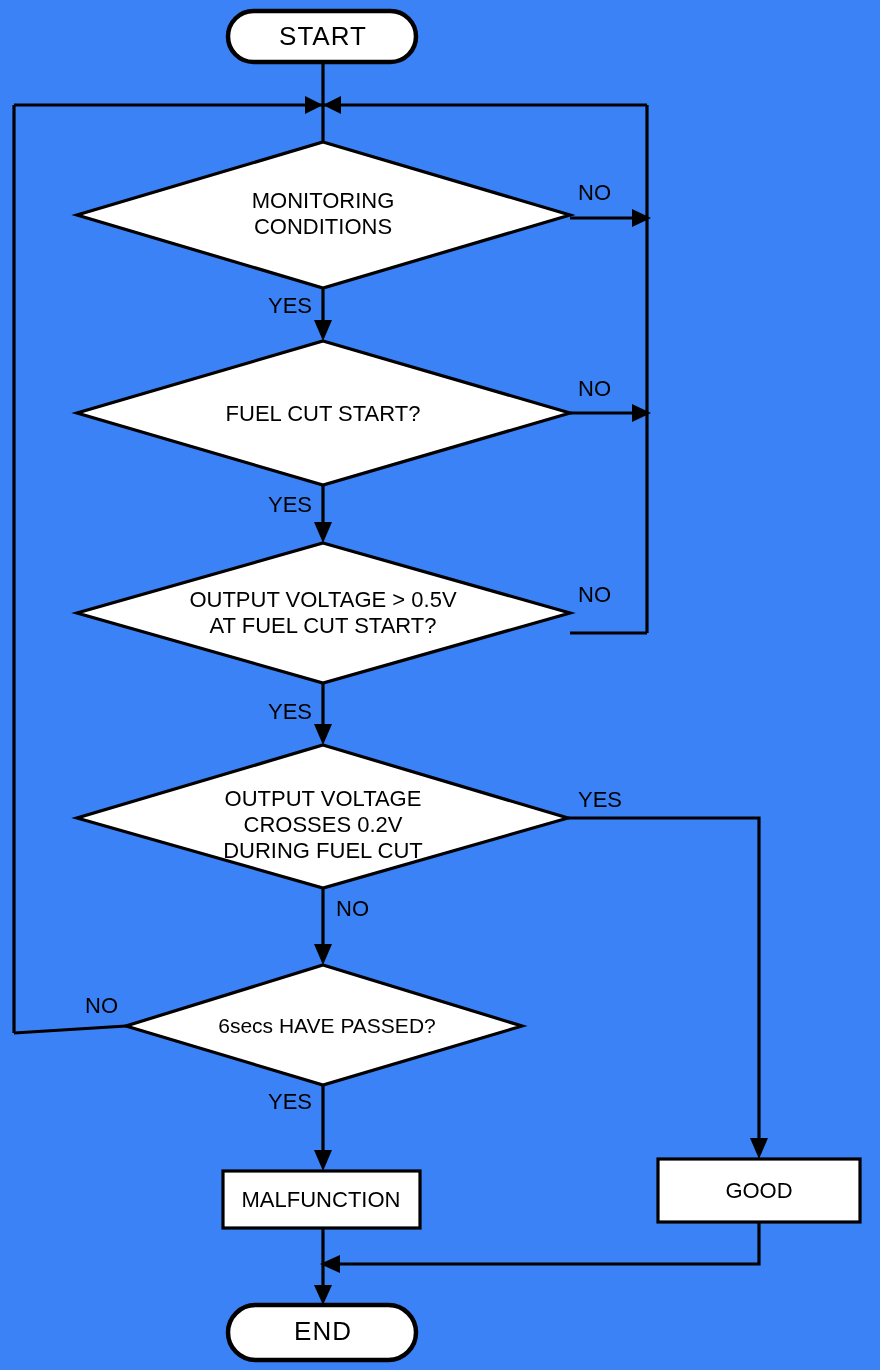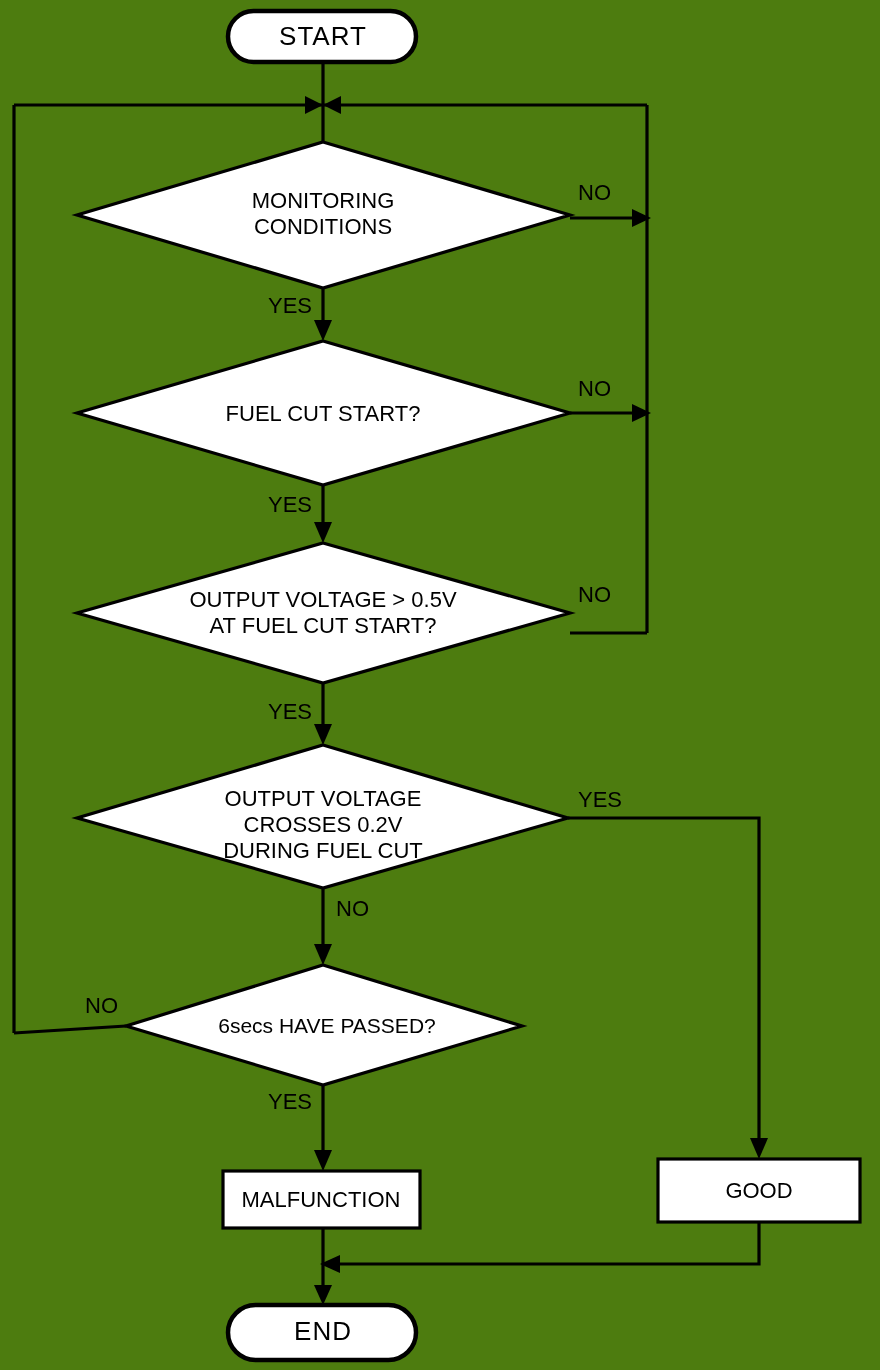--- a/index.html
+++ b/index.html
@@ -4,21 +4,21 @@
 <style>
   html, body {
     margin: 0;
     padding: 0;
     background: #ffffff;
   }
   #page {
     position: relative;
     width: 880px;
     height: 1370px;
-    background: #4d7c0f;
+    background: #3b82f6;
     overflow: hidden;
     font-family: "Liberation Sans", sans-serif;
   }
   svg.flow {
     display: block;
     width: 880px;
     height: 1370px;
   }
   .shape-stroke {
     fill: #ffffff;

